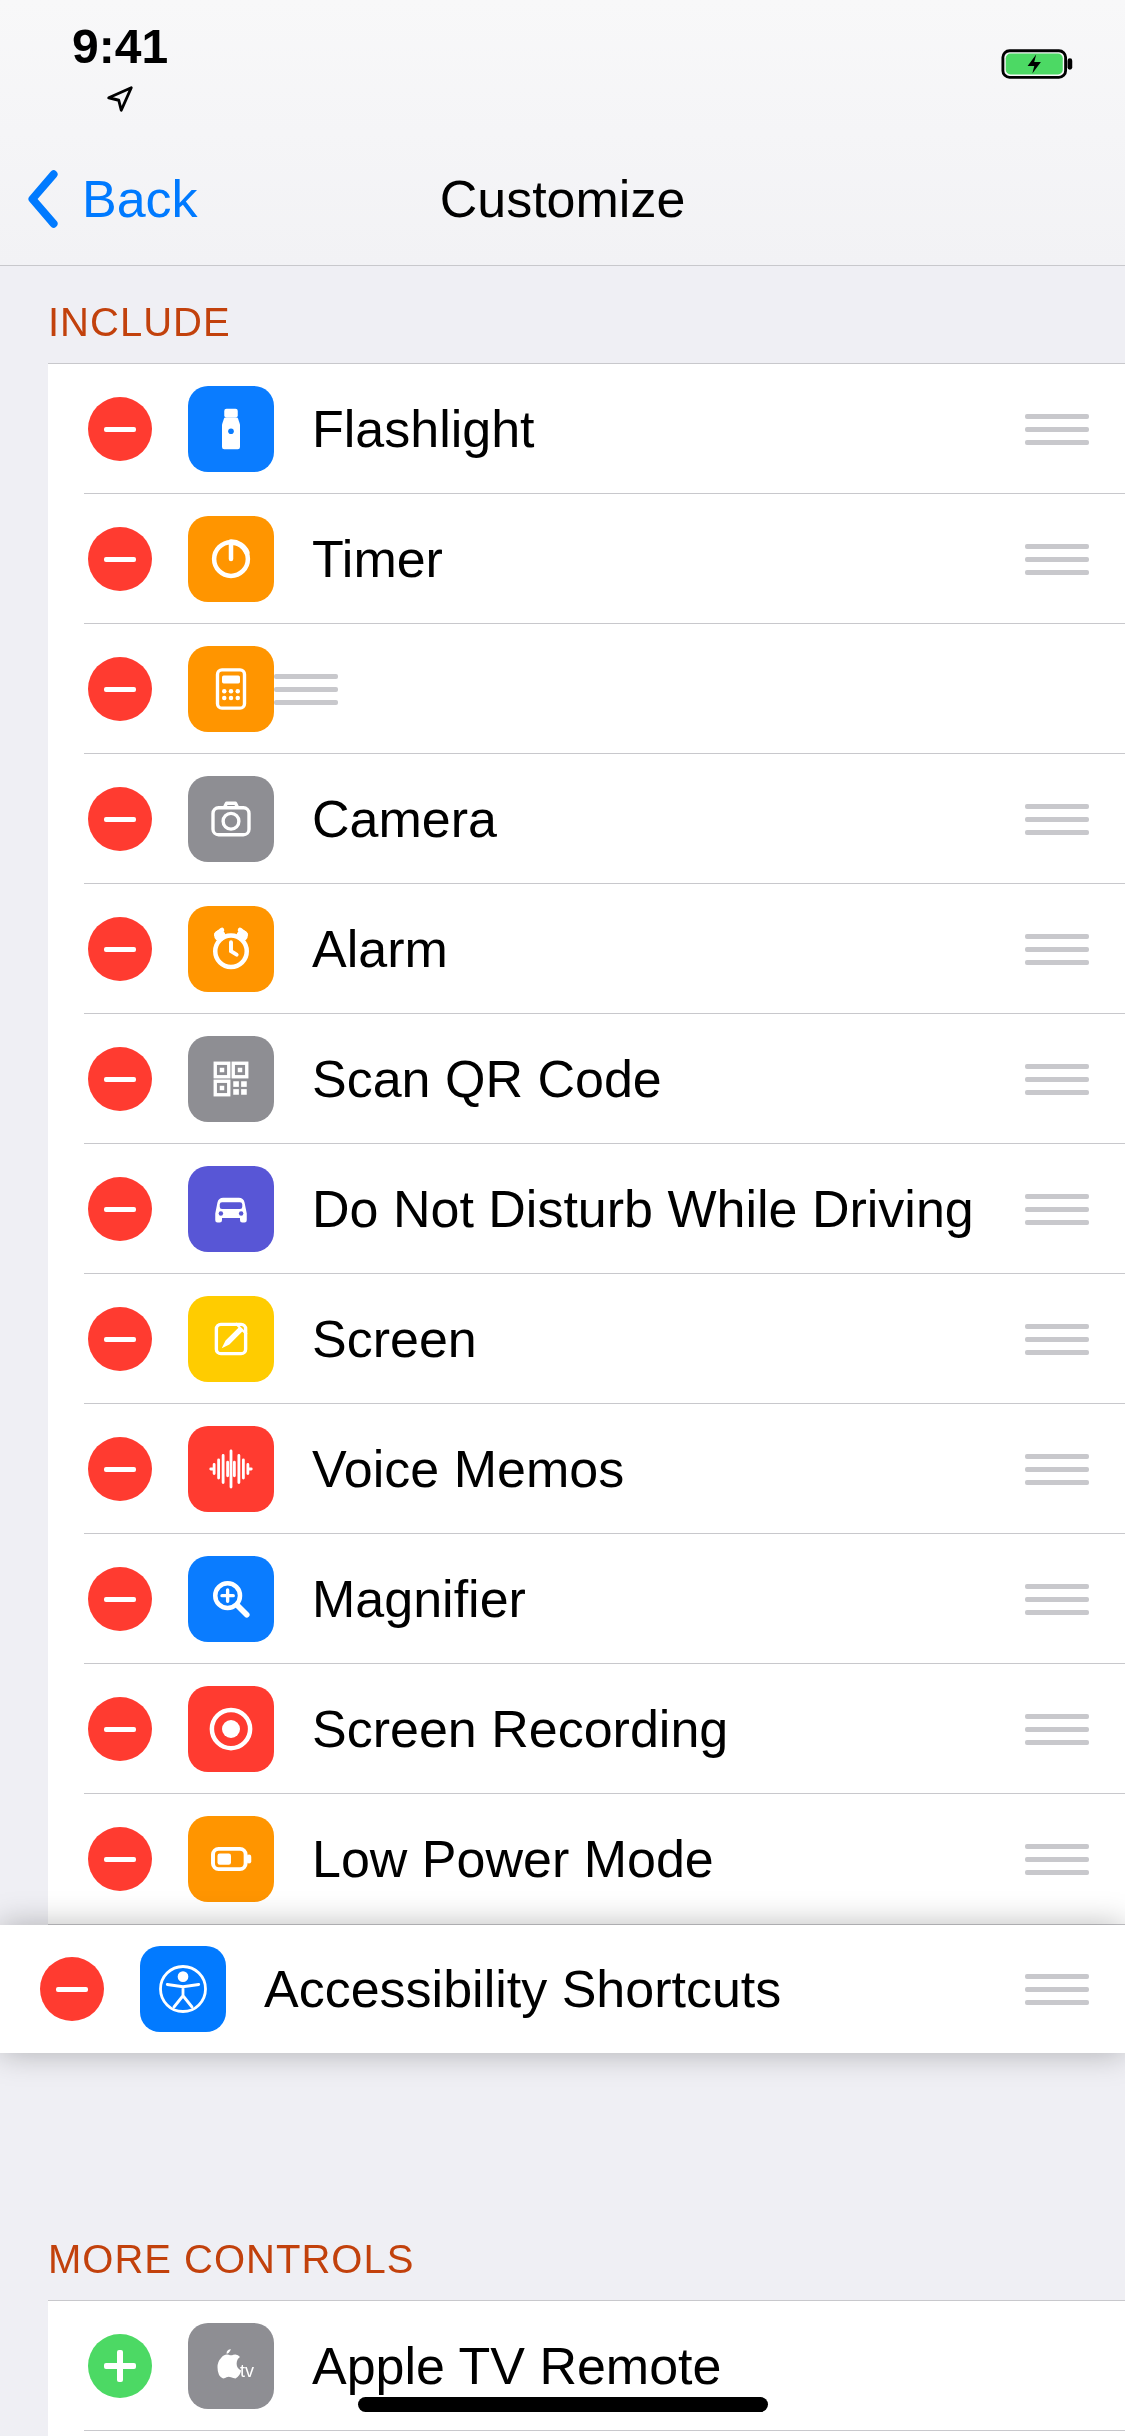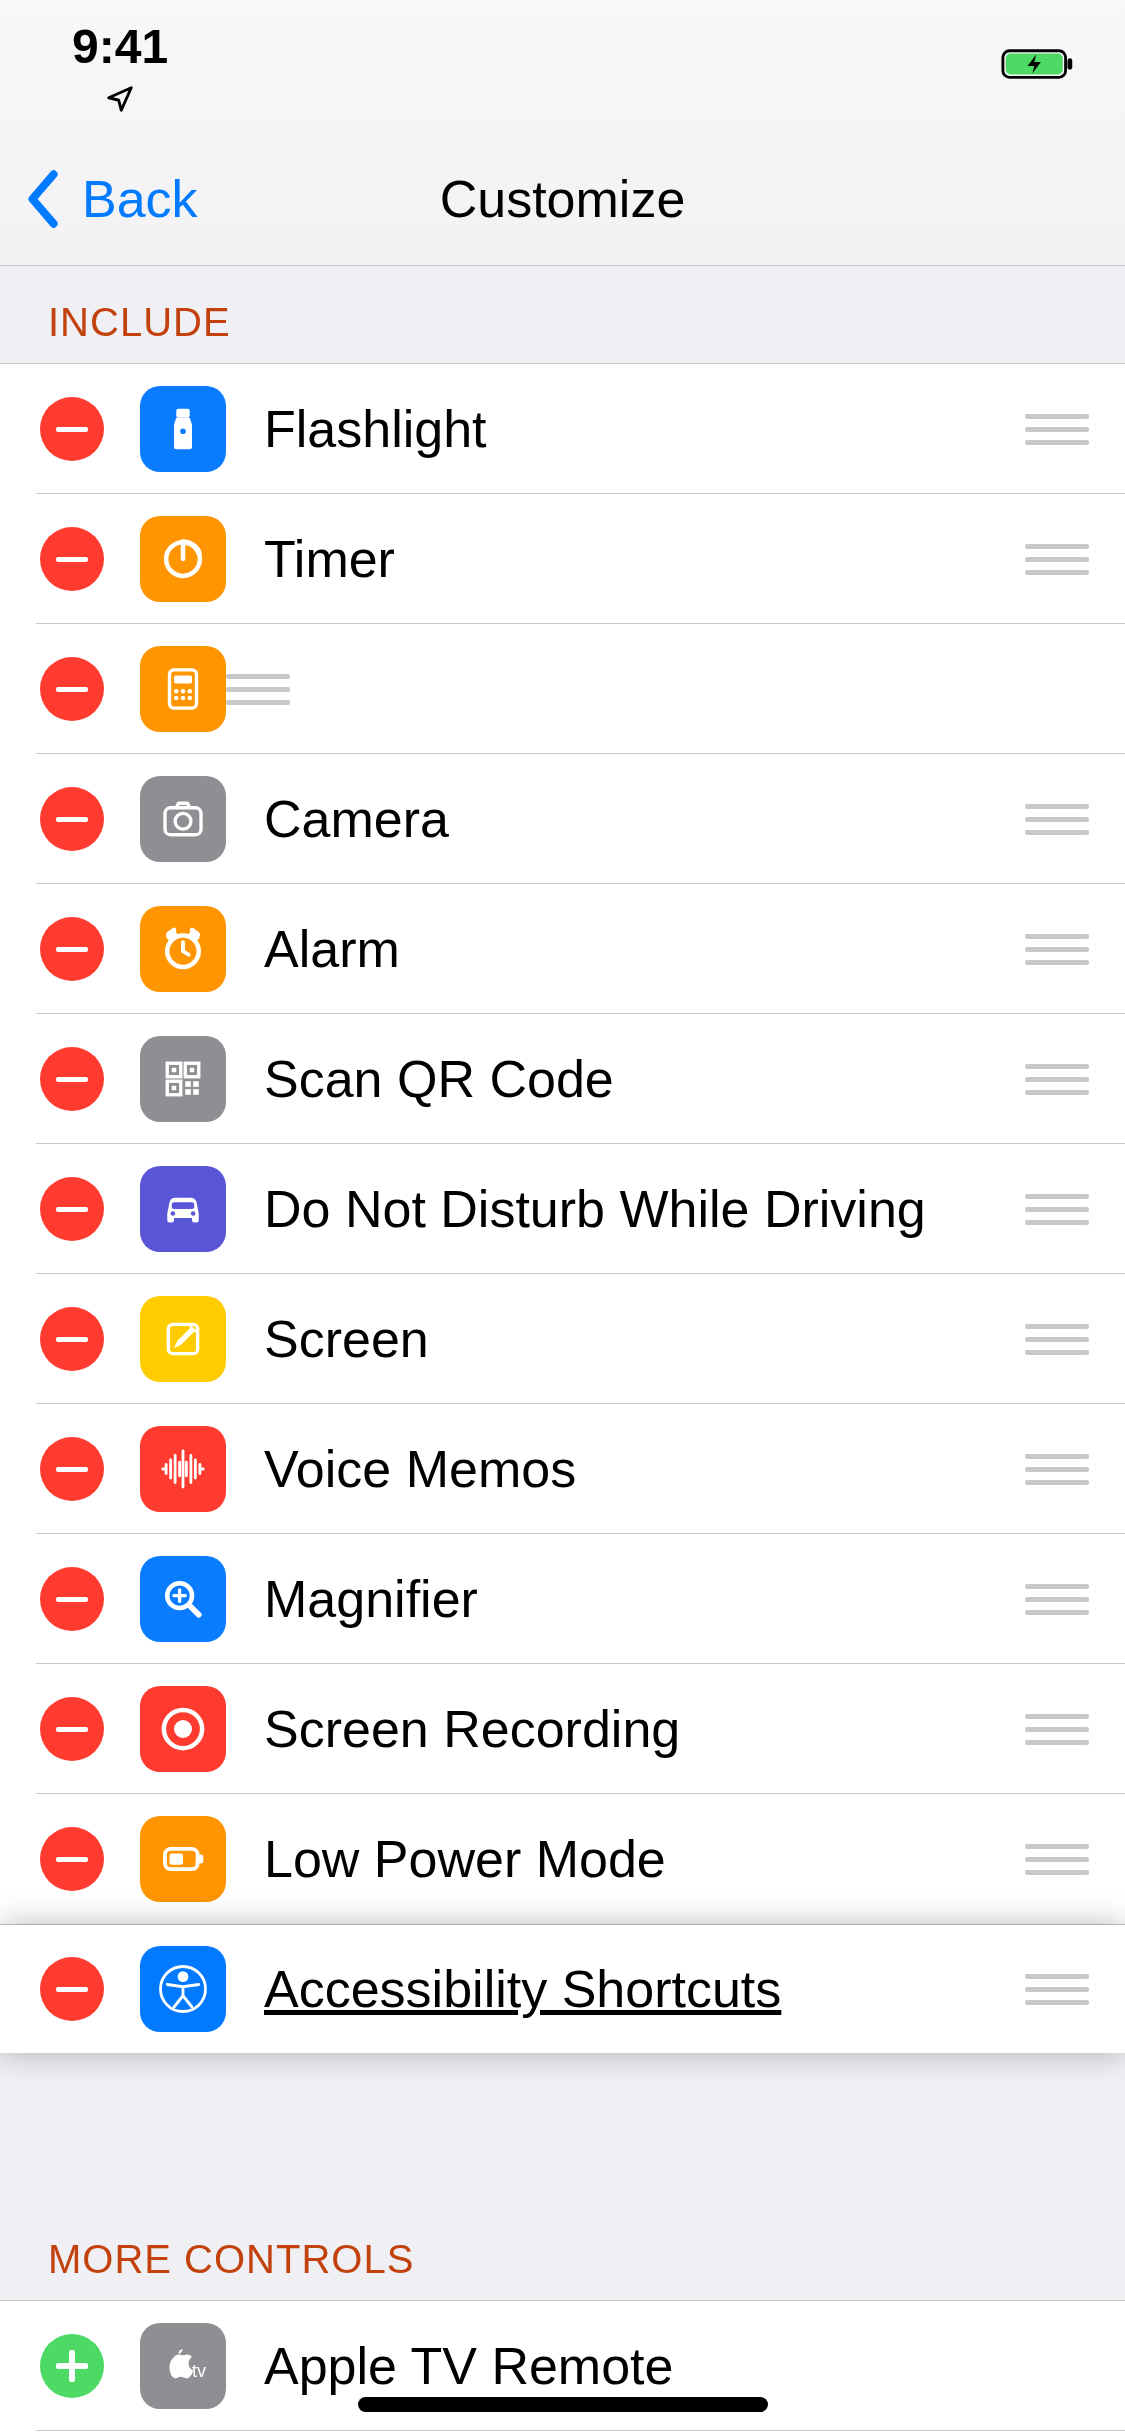--- a/index.html
+++ b/index.html
@@ -85,20 +85,21 @@
       color: #c2410c;
       letter-spacing: 1px;
       text-transform: uppercase;
     }
     
     
     .list {
       background: #fff;
       border-top: 1px solid #c8c8cc;
       border-bottom: 1px solid #c8c8cc;
+      margin-left: 48px;
     }
     .list-item {
       display: flex;
       align-items: center;
       height: 130px;
       padding: 0 36px 0 40px;
       position: relative;
     }
     .list-item::after {
       content: "";
@@ -184,21 +185,20 @@
     
     .floating-item {
       position: relative;
       background: #fff;
       box-shadow: 0 0 30px rgba(0,0,0,0.28);
       height: 128px;
       display: flex;
       align-items: center;
       padding: 0 36px 0 40px;
       z-index: 10;
-      text-decoration: underline;
     }
     .floating-item .item-label { font-size: 52px; }
     
     
     .gap-row {
       height: 150px;
       background: #efeff4;
     }
     
     .home-indicator {

